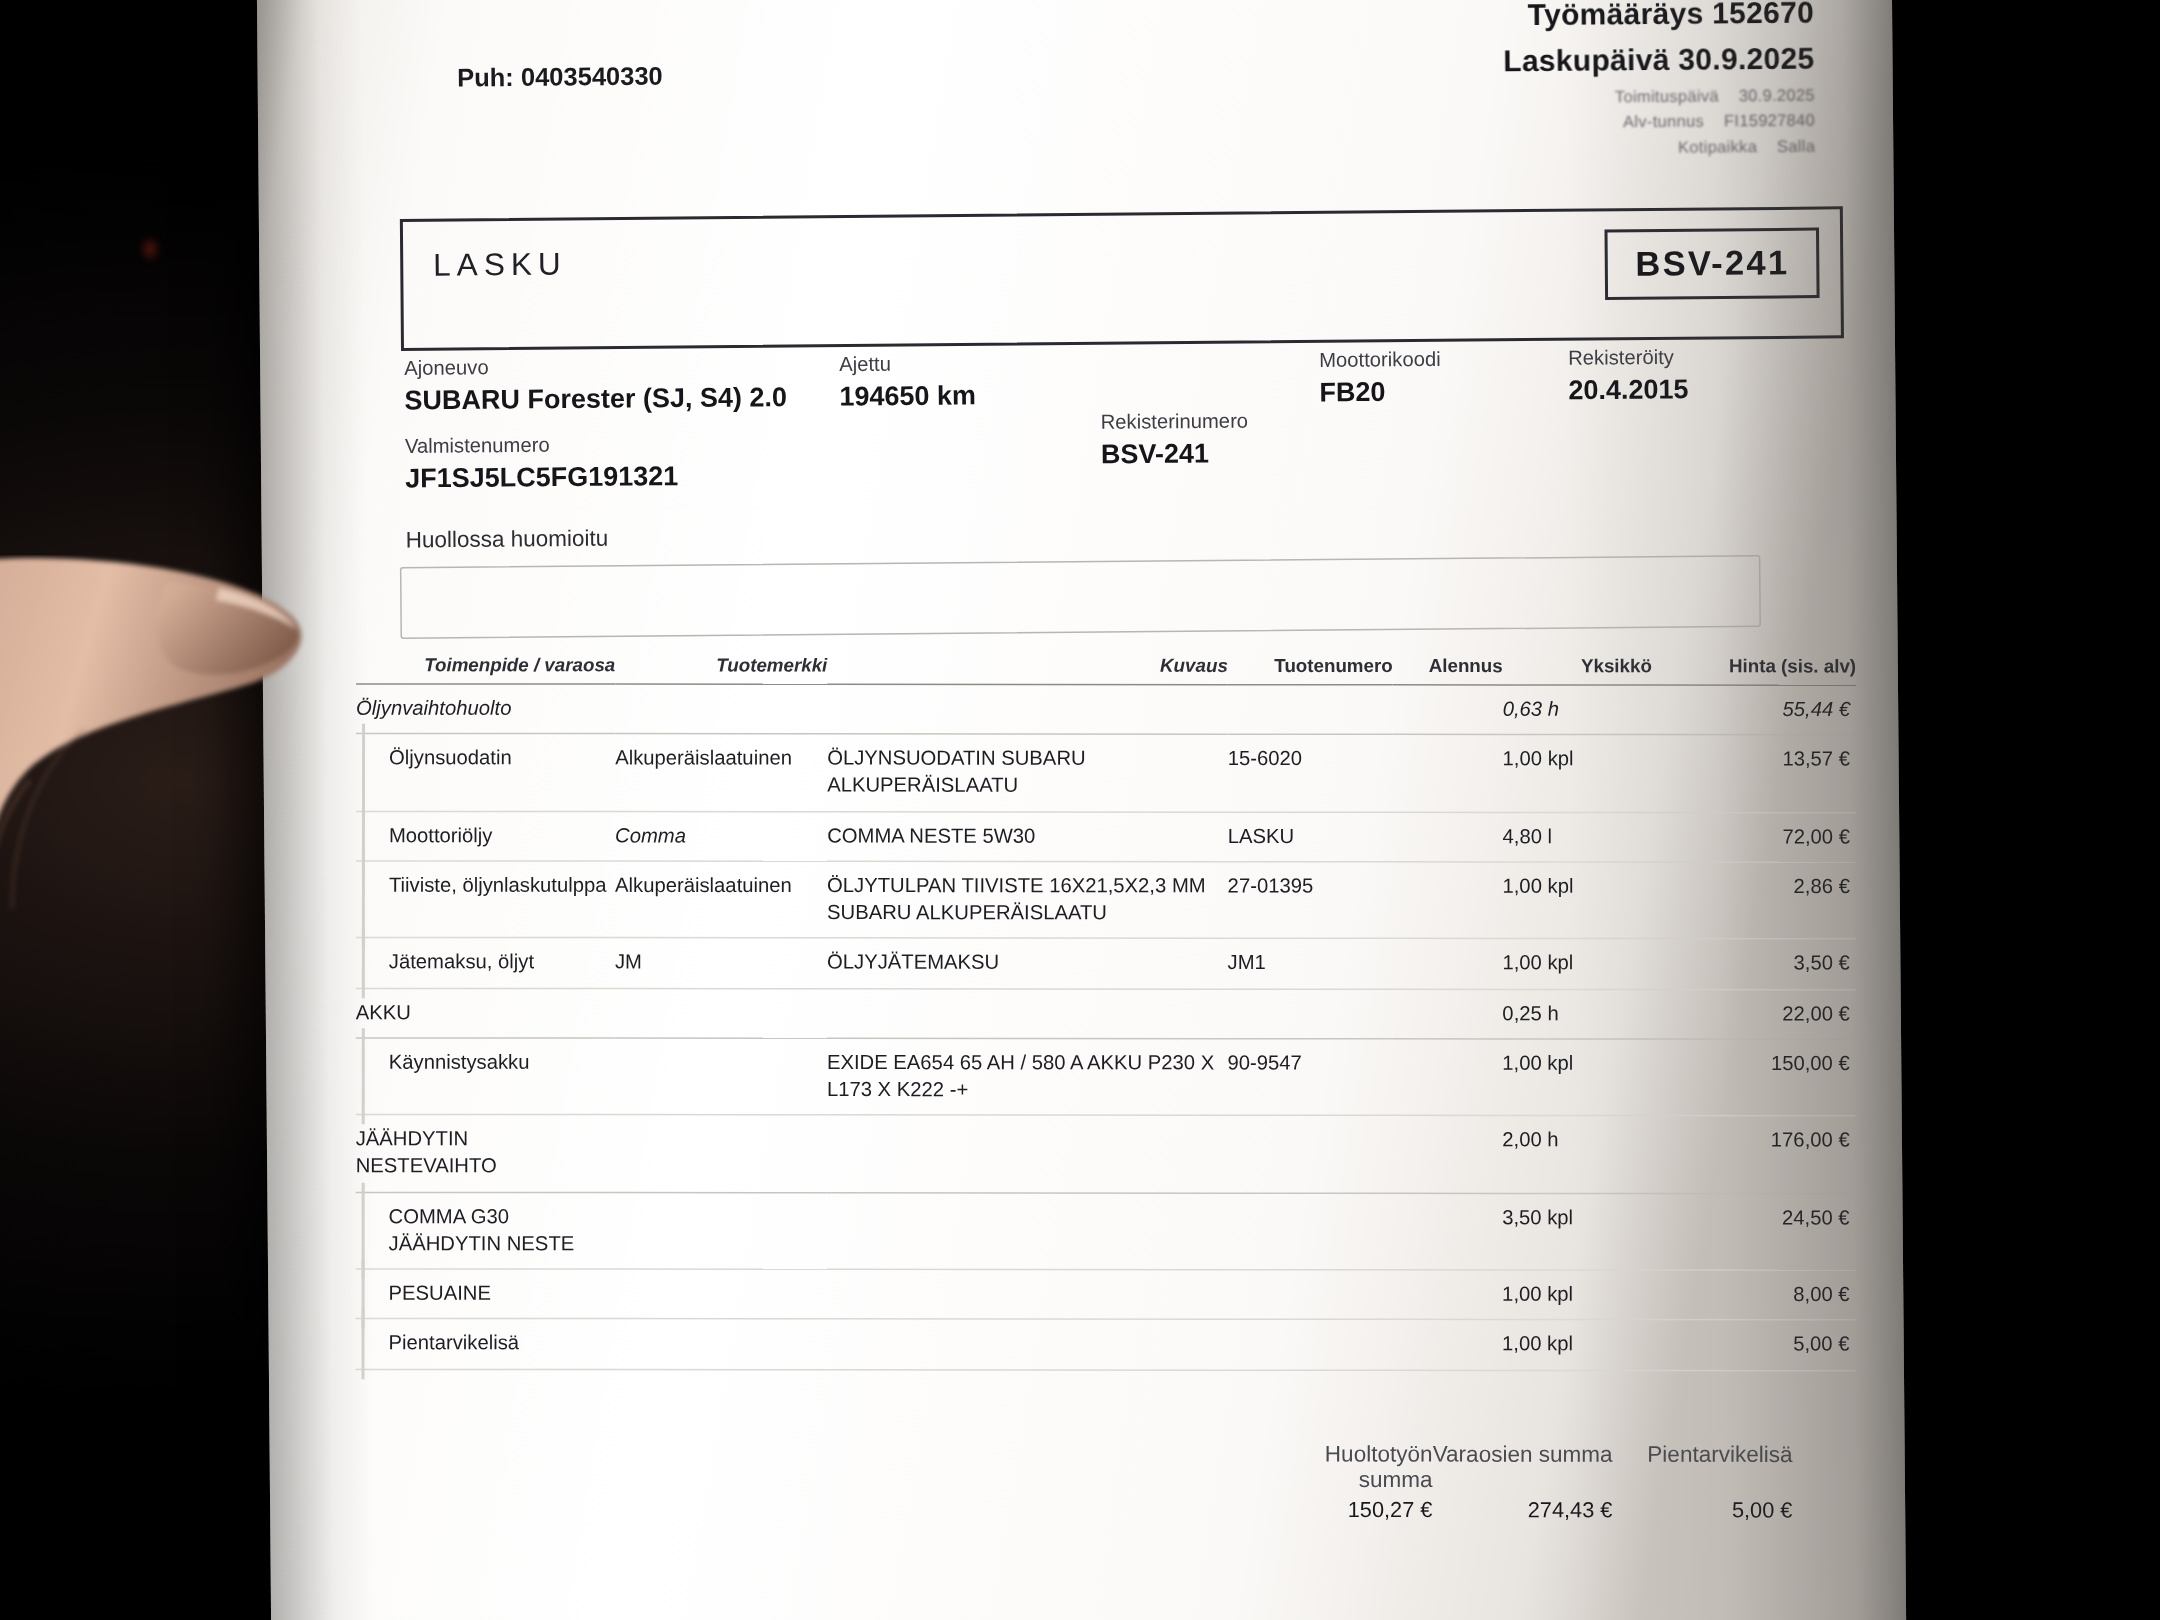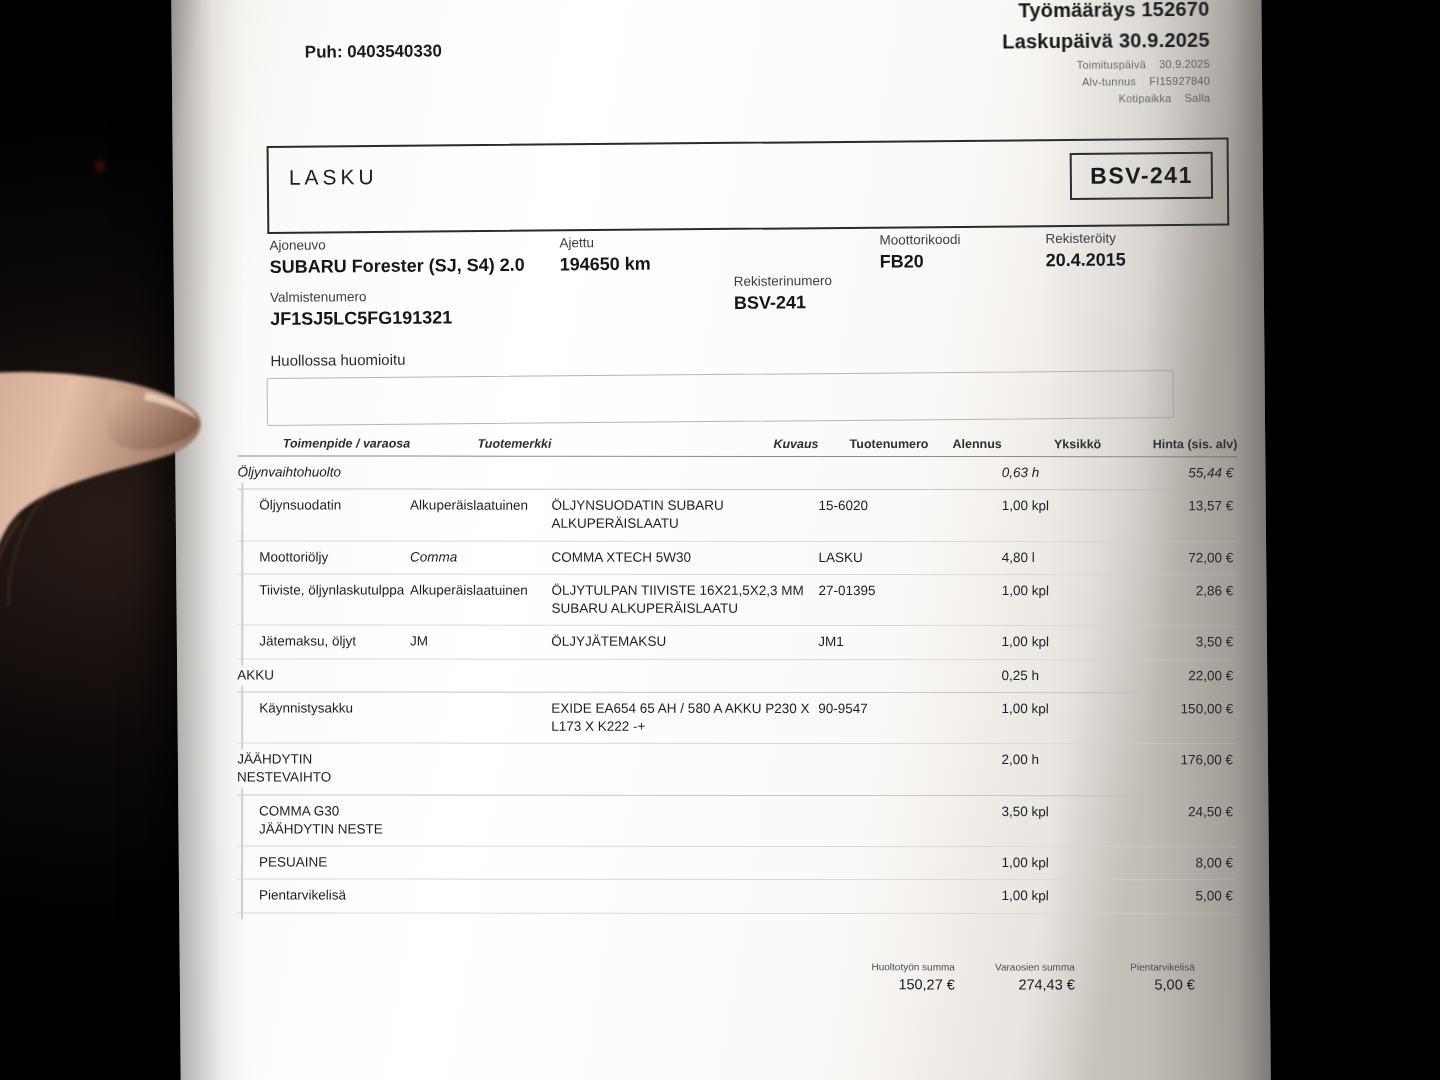--- a/index.html
+++ b/index.html
@@ -232,21 +232,21 @@
   
   .totals {
     position: absolute;
     left: 655px;
     top: 982px;
     width: 360px;
     transform: rotate(0.55deg);
   }
   .totals .trow { display: flex; }
   .totals .tcell { width: 120px; text-align: right; }
-  .totals .lbl { font-size: 10px; color: #4a4a52; }
+  .totals .lbl { font-size: 15px; color: #4a4a52; }
   .totals .val { font-size: 14.5px; color: #17171c; margin-top: 4px; }
 
   
   #hand {
     position: absolute;
     left: -40px;
     top: 370px;
     width: 300px;
     height: 360px;
     pointer-events: none;
@@ -360,21 +360,21 @@
               <td>Alkuperäislaatuinen</td>
               <td>ÖLJYNSUODATIN SUBARU ALKUPERÄISLAATU</td>
               <td>15-6020</td>
               <td></td>
               <td>1,00 kpl</td>
               <td class="right">13,57 €</td>
             </tr>
             <tr>
               <td class="indent">Moottoriöljy</td>
               <td class="ital">Comma</td>
-              <td>COMMA XTECH 5W30</td>
+              <td>COMMA NESTE 5W30</td>
               <td>LASKU</td>
               <td></td>
               <td>4,80 l</td>
               <td class="right">72,00 €</td>
             </tr>
             <tr>
               <td class="indent">Tiiviste, öljynlaskutulppa</td>
               <td>Alkuperäislaatuinen</td>
               <td>ÖLJYTULPAN TIIVISTE 16X21,5X2,3 MM SUBARU ALKUPERÄISLAATU</td>
               <td>27-01395</td>

